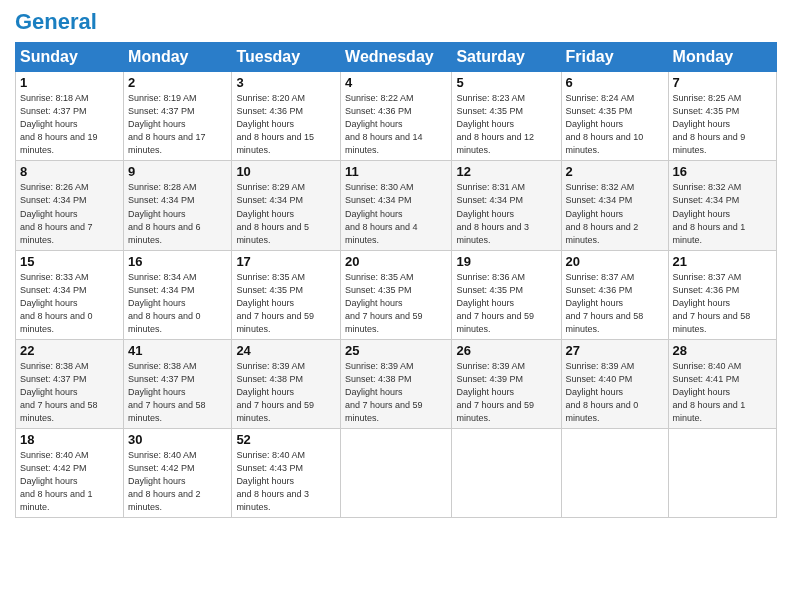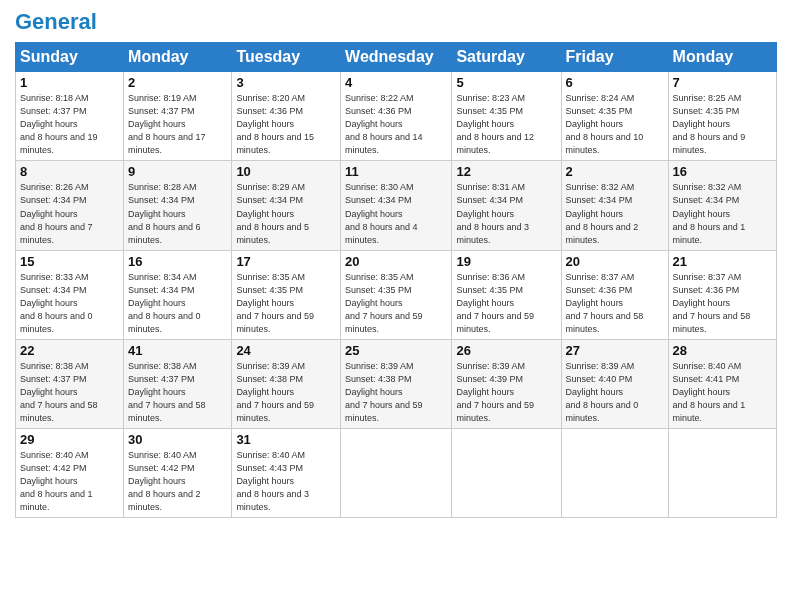--- a/index.html
+++ b/index.html
@@ -381,39 +381,39 @@
         <div class="day-info">
           Sunrise: 8:40 AM<br>
           Sunset: 4:41 PM<br>
           Daylight hours<br>
           and 8 hours and 1 minute.
         </div>
       </td>
         </tr>
         <tr>
           <td>
-        <span class="day-num">29</span>
+        <span class="day-num">18</span>
         <div class="day-info">
           Sunrise: 8:40 AM<br>
           Sunset: 4:42 PM<br>
           Daylight hours<br>
           and 8 hours and 1 minute.
         </div>
       </td>
           <td>
         <span class="day-num">30</span>
         <div class="day-info">
           Sunrise: 8:40 AM<br>
           Sunset: 4:42 PM<br>
           Daylight hours<br>
           and 8 hours and 2 minutes.
         </div>
       </td>
           <td>
-        <span class="day-num">31</span>
+        <span class="day-num">52</span>
         <div class="day-info">
           Sunrise: 8:40 AM<br>
           Sunset: 4:43 PM<br>
           Daylight hours<br>
           and 8 hours and 3 minutes.
         </div>
       </td>
           <td class="empty"></td>
           <td class="empty"></td>
           <td class="empty"></td>

